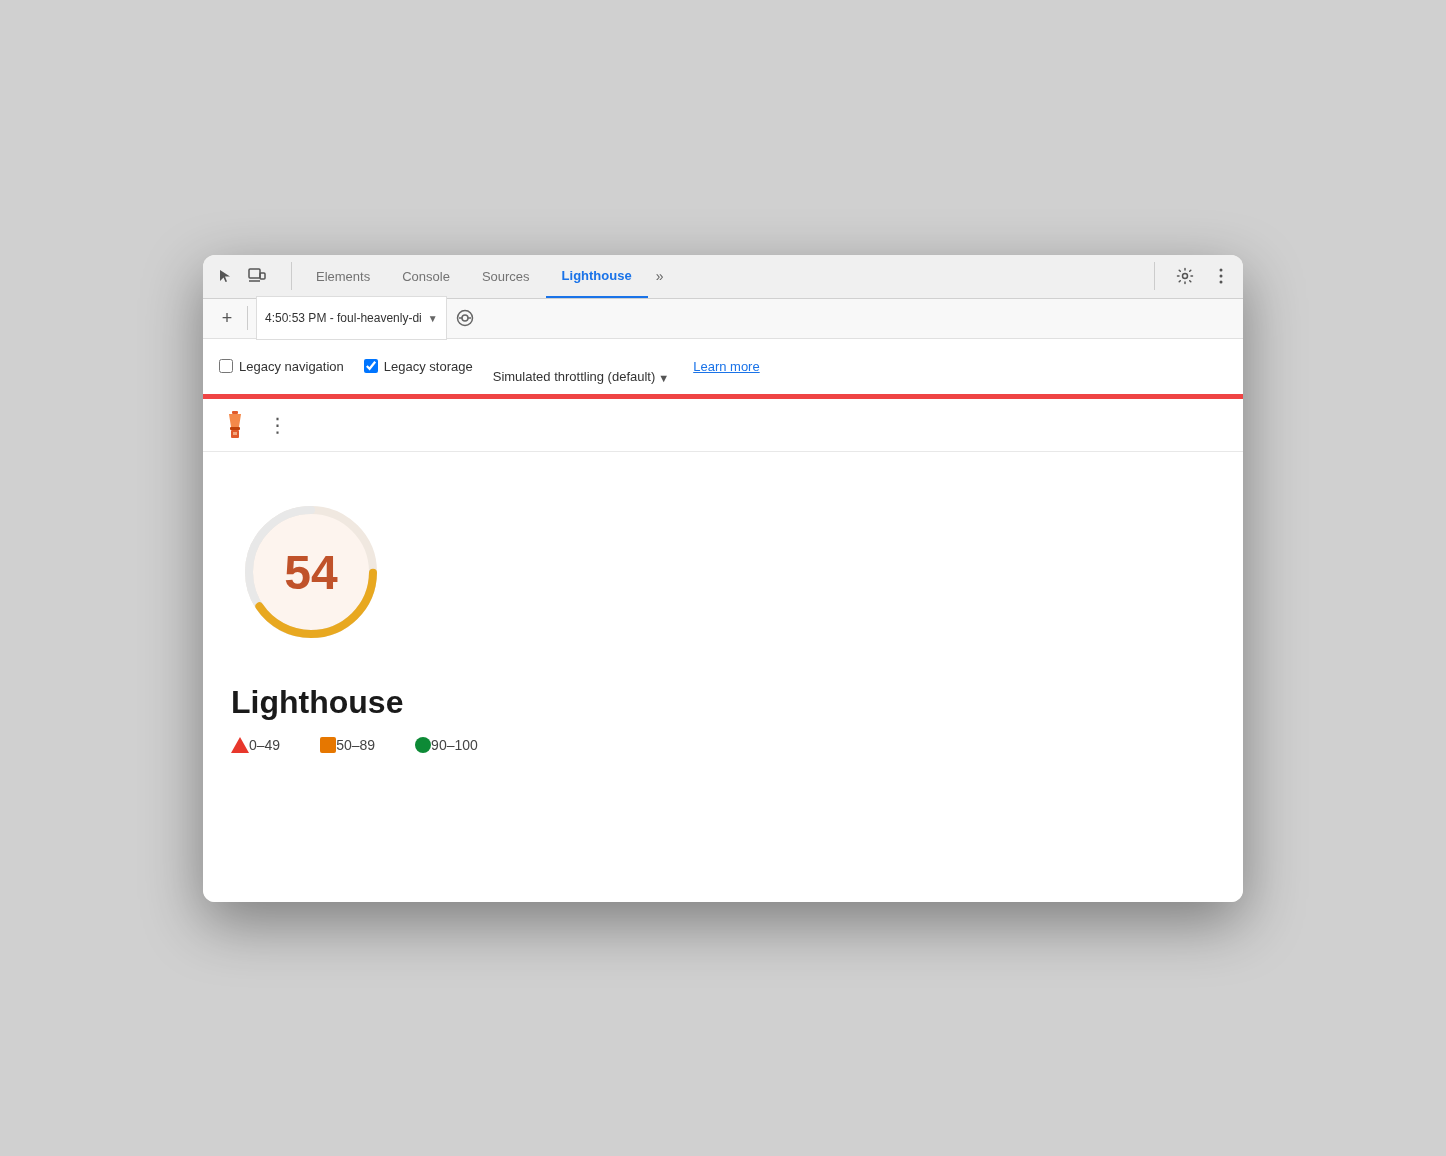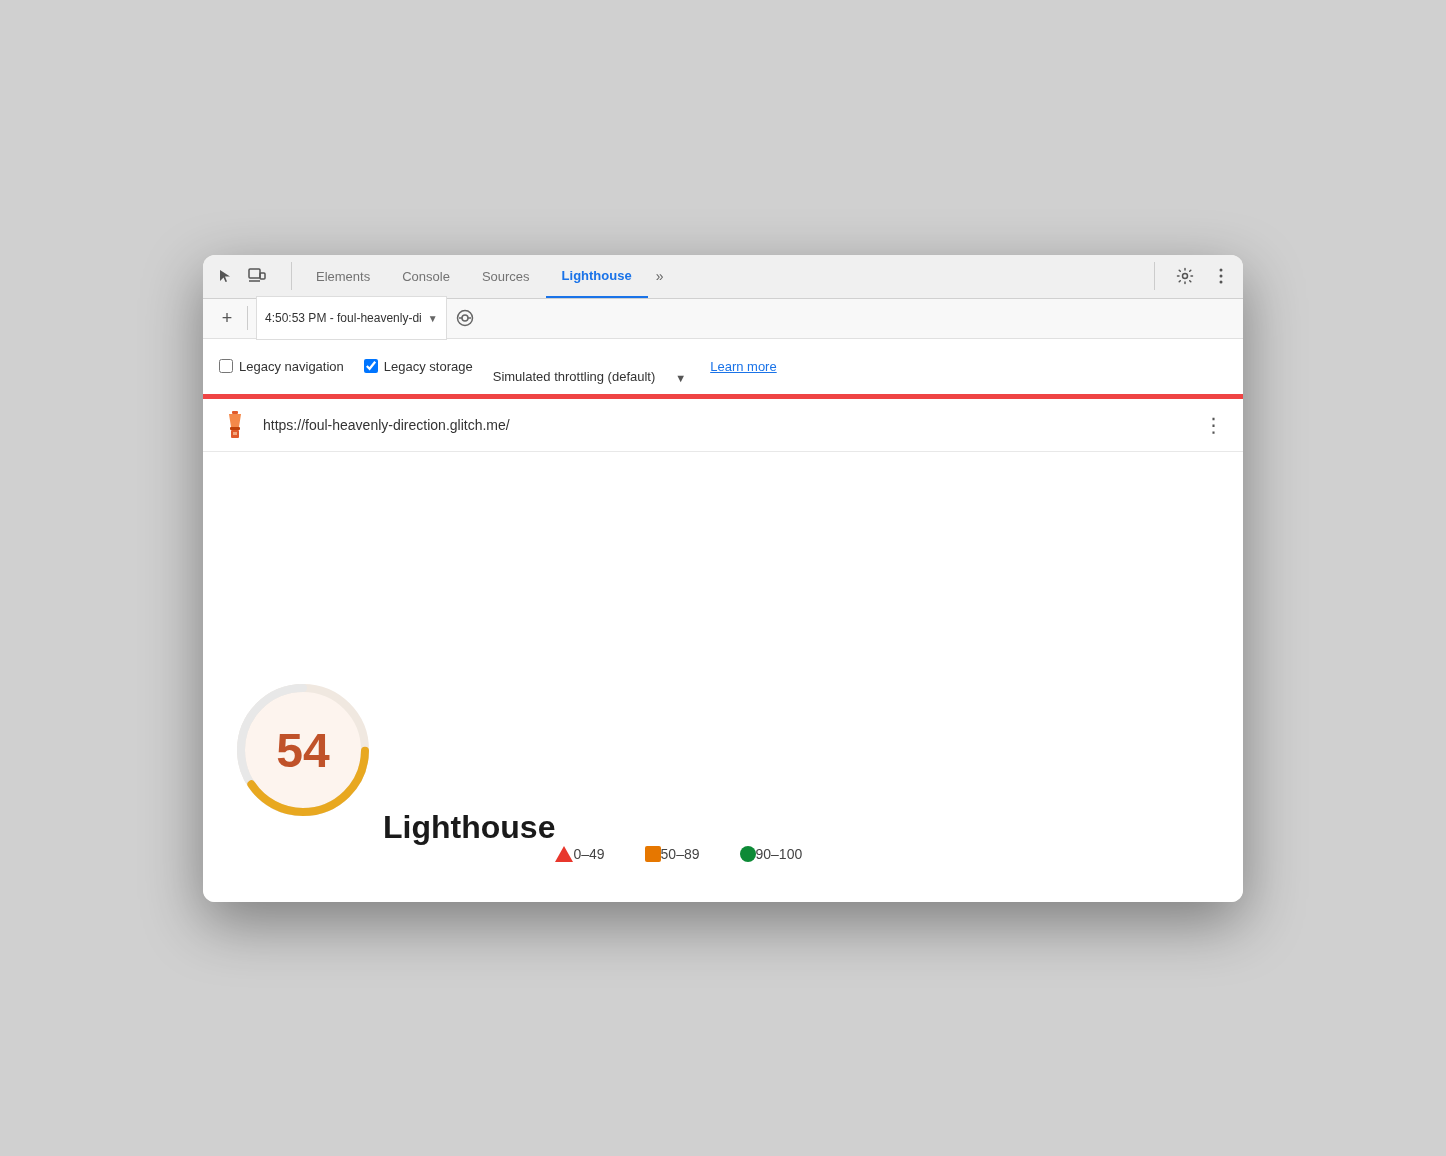--- a/index.html
+++ b/index.html
@@ -199,21 +199,21 @@
     .checkbox-label input[type="checkbox"] {
       width: 14px;
       height: 14px;
       cursor: pointer;
     }
     .throttling-label {
       font-size: 13px;
       color: #333;
       display: flex;
       align-items: flex-end;
-      gap: 20px;
+      gap: 3px;
       margin-top: 20px;
     }
     .throttling-chevron {
       font-size: 11px;
       color: #555;
     }
     .learn-more-link {
       font-size: 13px;
       color: #1a73e8;
       text-decoration: underline;
@@ -246,24 +246,24 @@
       align-items: center;
       justify-content: center;
       cursor: pointer;
       color: #555;
       font-size: 20px;
       letter-spacing: -1px;
     }
     
     .main-content {
       background: #fff;
-      padding: 40px 20px;
-      display: flex;
-      flex-direction: row;
-      align-items: flex-end;
+      padding: 40px 28px;
+      display: flex;
+      flex-direction: column;
+      align-items: flex-start;
       min-height: 450px;
     }
     
     .score-gauge {
       position: relative;
       width: 160px;
       height: 160px;
       margin-bottom: 32px;
     }
     .gauge-svg {
@@ -425,21 +425,20 @@
 
   <div class="url-bar">
 
     <svg class="lighthouse-icon" viewBox="0 0 32 32" fill="none" xmlns="http://www.w3.org/2000/svg">
       <rect x="13" y="2" width="6" height="3" rx="1" fill="#e05a2b"></rect>
       <polygon points="10,5 22,5 20,18 12,18" fill="#f4894a"></polygon>
       <rect x="11" y="18" width="10" height="3" rx="1" fill="#c0420a"></rect>
       <rect x="12" y="21" width="8" height="8" rx="1" fill="#e05a2b"></rect>
       <rect x="14" y="23" width="4" height="3" fill="#f9c4a0" opacity="0.7"></rect>
     </svg>
-    <span class="url-text">https://foul-heavenly-direction.glitch.me/</span>
     <div class="three-dots">⋮</div>
   </div>
 
   <div class="main-content">
 
     <div class="score-gauge">
       <svg class="gauge-svg" viewBox="0 0 160 160">
 
         <circle cx="80" cy="80" r="62" fill="#fdf4ee" stroke="none"></circle>
 

